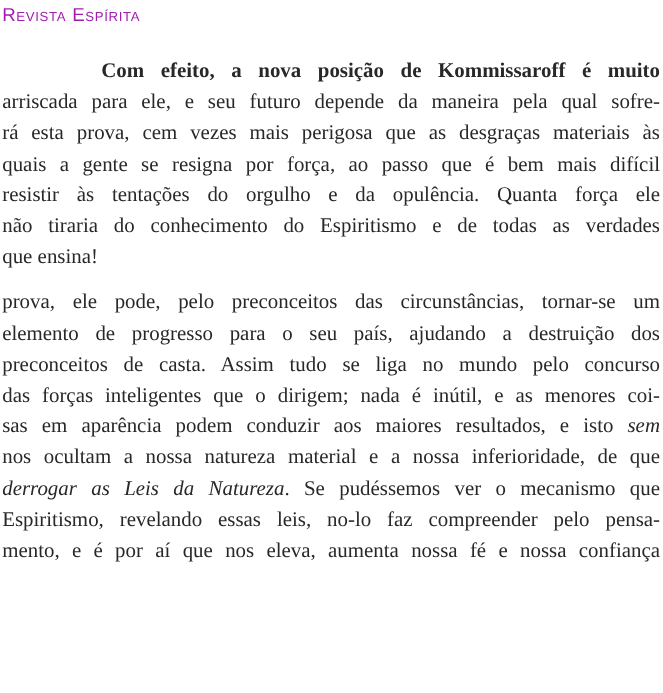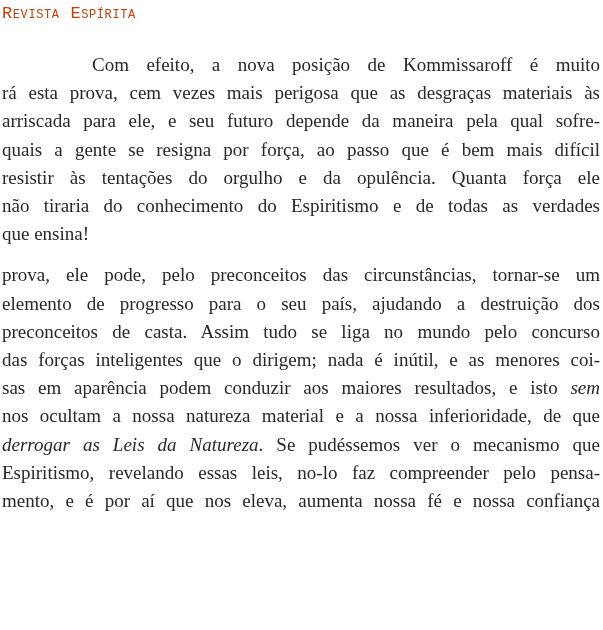--- a/index.html
+++ b/index.html
@@ -13,25 +13,25 @@
     overflow: hidden;
   }
   .page {
     box-sizing: border-box;
     width: 603px;
     height: 630px;
     padding: 0 3px 0 2px;
   }
   .running-header {
     margin-top: 4px;
-    font-family: Liberation Mono, monospace;
+    font-family: Liberation Sans, sans-serif;
     font-size: 17px;
     font-variant: small-caps;
     letter-spacing: 0.6px;
-    color: #c2410c;
+    color: #a21caf;
     line-height: 20px;
   }
   .body-text {
     font-family: "Liberation Serif", "DejaVu Serif", serif;
     font-size: 19px;
     line-height: 28.2px;
     color: #282828;
   }
   .paragraph {
     margin: 0;
@@ -42,40 +42,41 @@
   .paragraph + .paragraph {
     margin-top: 13px;
   }
   .line {
     text-align: justify;
     text-align-last: justify;
     text-justify: inter-word;
   }
   .line.first {
     text-indent: 90px;
+    font-weight: bold;
   }
   .line.last {
     text-align-last: left;
   }
   .it {
     font-style: italic;
   }
 </style>
 </head>
 <body>
 
 <div class="page">
   <div class="running-header">
     <span>Revista Espírita</span>
   </div>
   <div class="body-text">
       <div class="paragraph first-para">
         <div class="line first"><span>Com efeito, a nova posição de Kommissaroff é muito</span></div>
+        <div class="line"><span>arriscada para ele, e seu futuro depende da maneira pela qual sofre-</span></div>
         <div class="line"><span>rá esta prova, cem vezes mais perigosa que as desgraças materiais às</span></div>
-        <div class="line"><span>arriscada para ele, e seu futuro depende da maneira pela qual sofre-</span></div>
         <div class="line"><span>quais a gente se resigna por força, ao passo que é bem mais difícil</span></div>
         <div class="line"><span>resistir às tentações do orgulho e da opulência. Quanta força ele</span></div>
         <div class="line"><span>não tiraria do conhecimento do Espiritismo e de todas as verdades</span></div>
         <div class="line last"><span>que ensina!</span></div>
       </div>
       <div class="paragraph">
         <div class="line"><span>prova, ele pode, pelo preconceitos das circunstâncias, tornar-se um</span></div>
         <div class="line"><span>elemento de progresso para o seu país, ajudando a destruição dos</span></div>
         <div class="line"><span>preconceitos de casta. Assim tudo se liga no mundo pelo concurso</span></div>
         <div class="line"><span>das forças inteligentes que o dirigem; nada é inútil, e as menores coi-</span></div>

